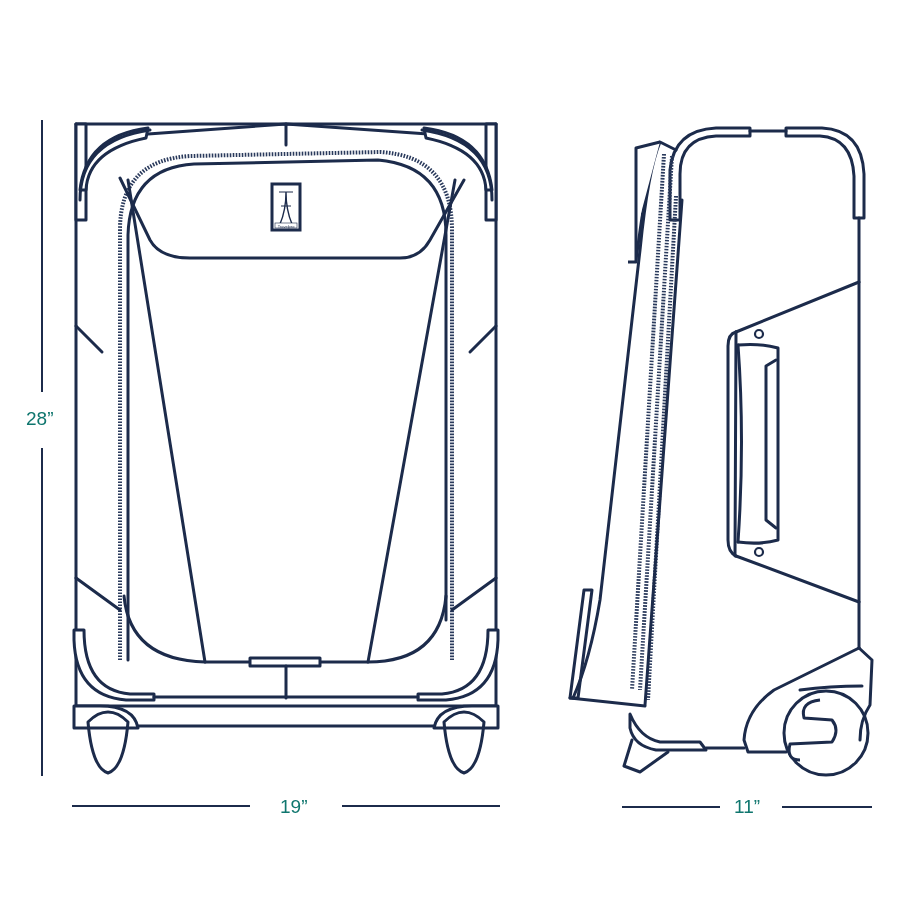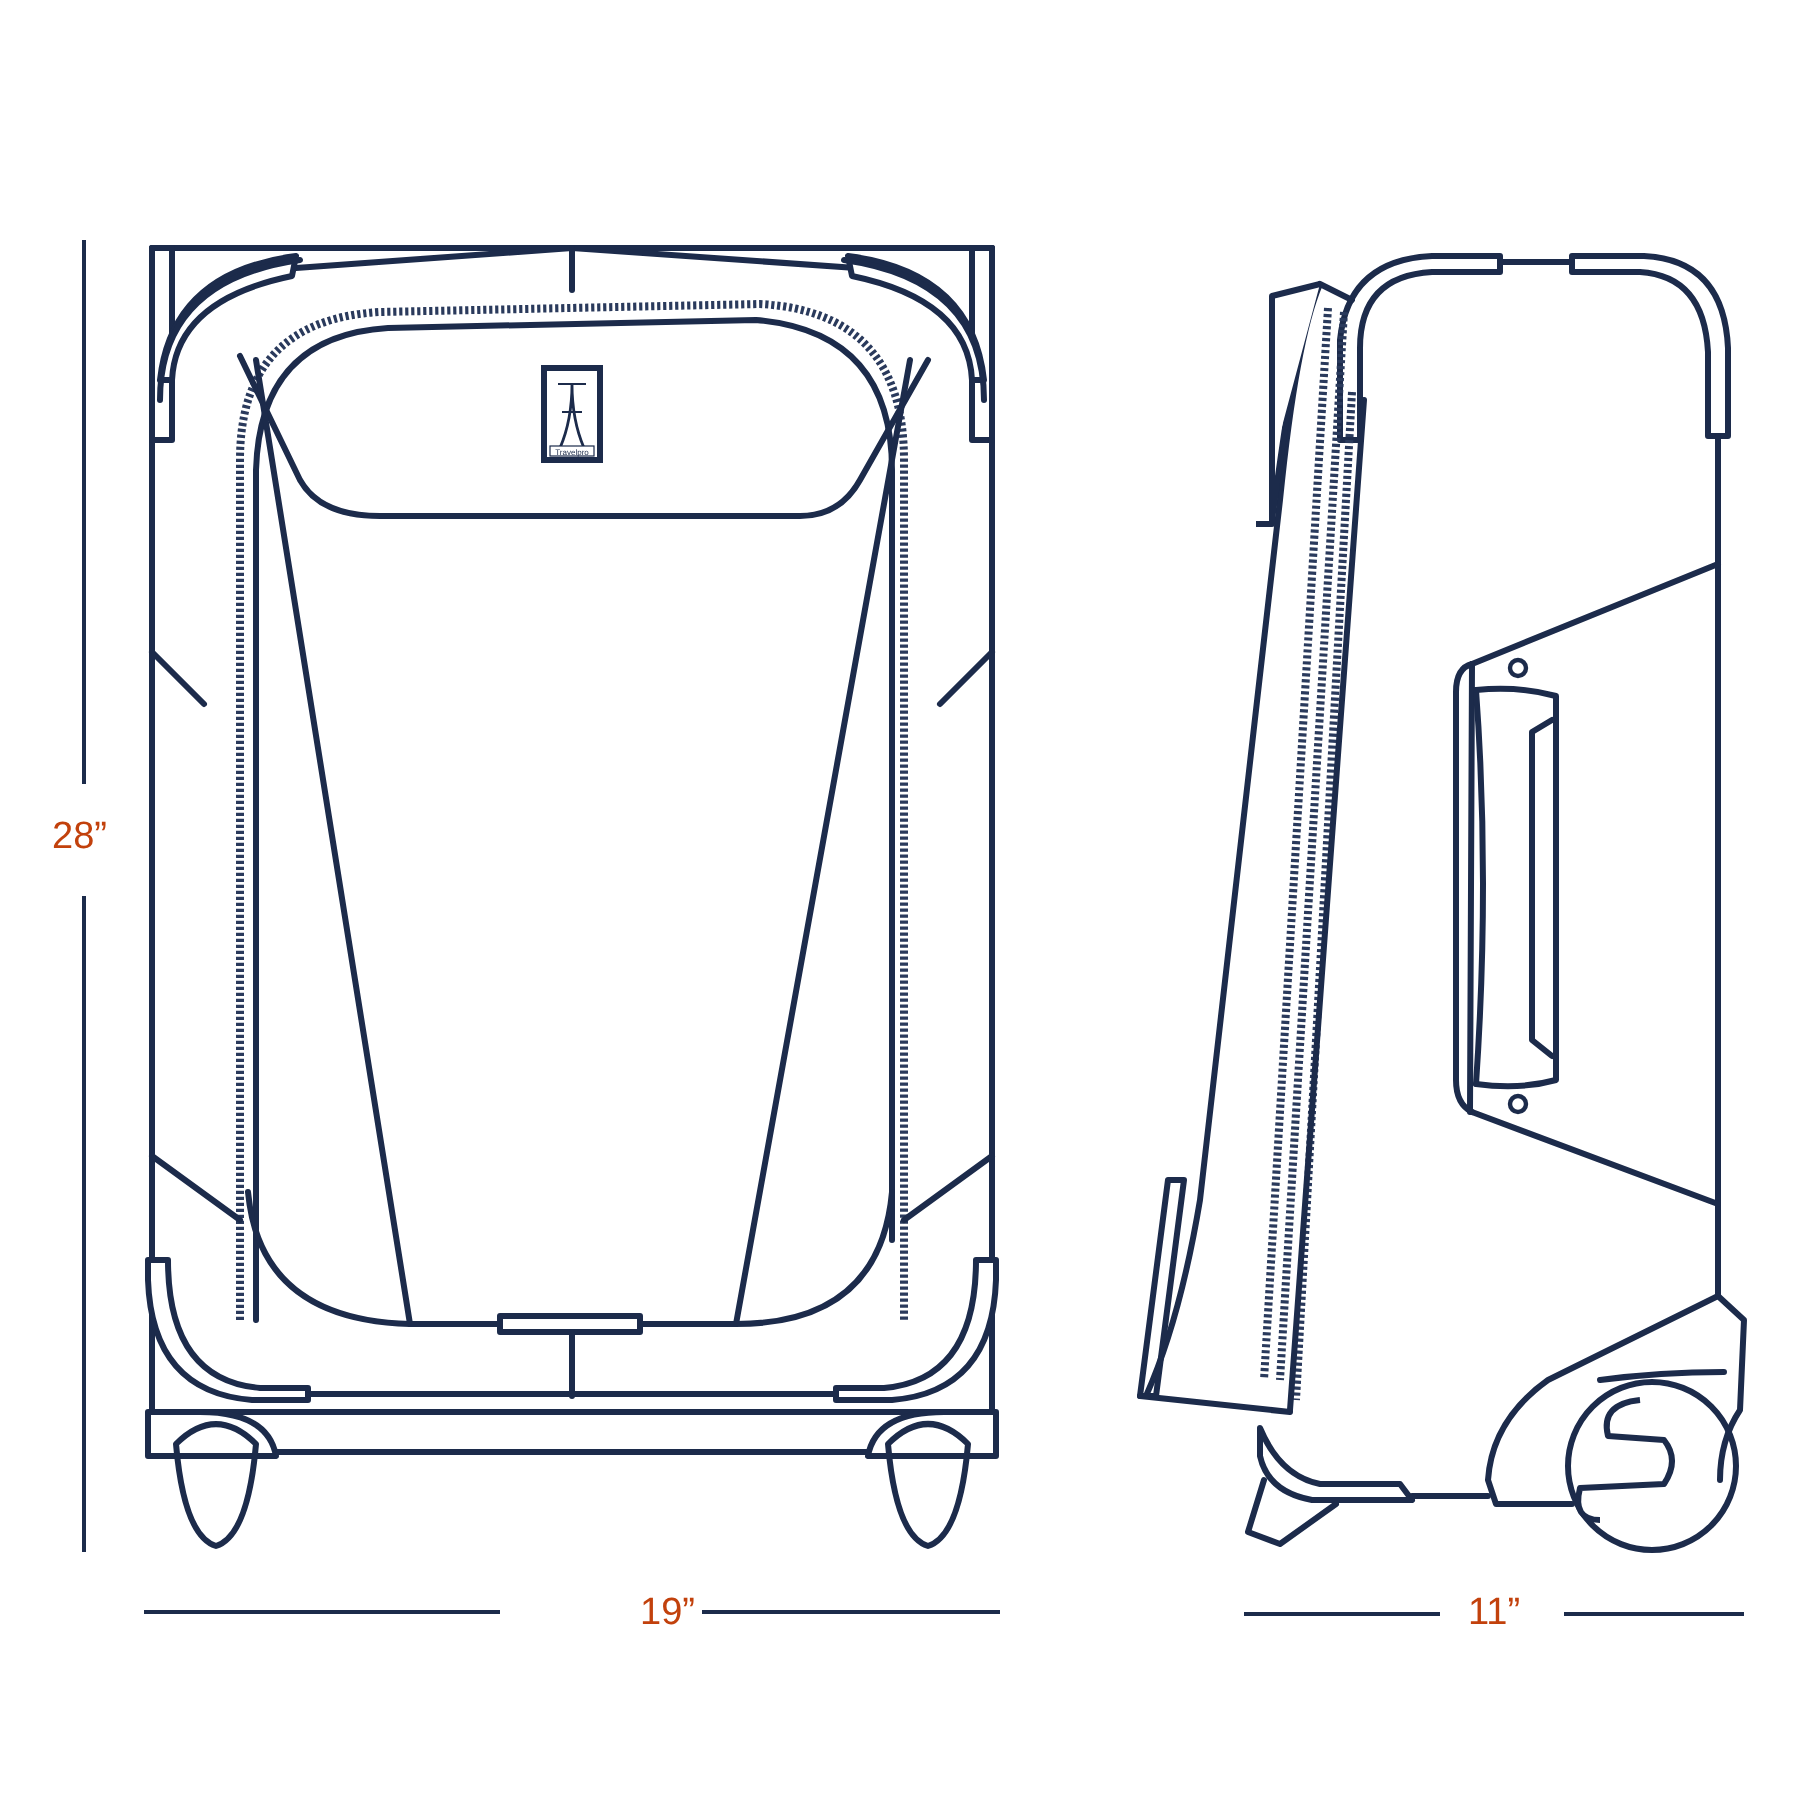--- a/index.html
+++ b/index.html
@@ -1,18 +1,18 @@
 <!DOCTYPE html>
 <html><head>
   <meta charset="utf-8">
   <style>
     html, body { margin: 0; padding: 0; background: #ffffff; }
     body { width: 900px; height: 900px; position: relative; overflow: hidden; font-family: "Liberation Sans", sans-serif; }
     .canvas { position: absolute; left: 0; top: 0; width: 900px; height: 900px; }
-    .dim-label { position: absolute; font-family: "Liberation Sans", sans-serif; font-size: 19px; color: #c2410c; background: #ffffff; padding: 0 4px; line-height: 22px; }
+    .dim-label { position: absolute; font-family: "Liberation Sans", sans-serif; font-size: 19px; color: #0f766e; background: #ffffff; padding: 0 4px; line-height: 22px; }
     svg .ln { fill: none; stroke: #1c2b4b; stroke-width: 3; stroke-linejoin: round; stroke-linecap: round; }
     svg .thin { fill: none; stroke: #1c2b4b; stroke-width: 2.2; stroke-linejoin: round; }
     svg .zip { fill: none; stroke: #2a3a5c; stroke-width: 4; stroke-dasharray: 1.6 1.4; }
     svg .fillw { fill: #ffffff; stroke: #1c2b4b; stroke-width: 3; stroke-linejoin: round; }
     svg .dimline { stroke: #1c2b4b; stroke-width: 2; }
   </style>
 </head>
 <body>
 
 <div class="canvas">
@@ -126,15 +126,15 @@
       <path class="ln" d="M859 648 L774 690 Q746 710 744 740 L748 752 L786 752"></path>
       <path class="ln" d="M800 690 Q830 686 862 686"></path>
 
       <circle class="ln" cx="826" cy="733" r="42"></circle>
       <path class="fillw" d="M820 700 Q800 702 804 718 L832 720 Q840 730 832 742 L790 744 Q786 760 800 760"></path>
     </g>
   </svg>
 
   
   <div class="dim-label" style="left:22px; top:408px;">28”</div>
-  <div class="dim-label" style="left:276px; top:796px;margin-left:40px;">19”</div>
+  <div class="dim-label" style="left:276px; top:796px;">19”</div>
   <div class="dim-label" style="left:730px; top:796px;text-align:right;">11”</div>
 </div>
 
 </body></html>

